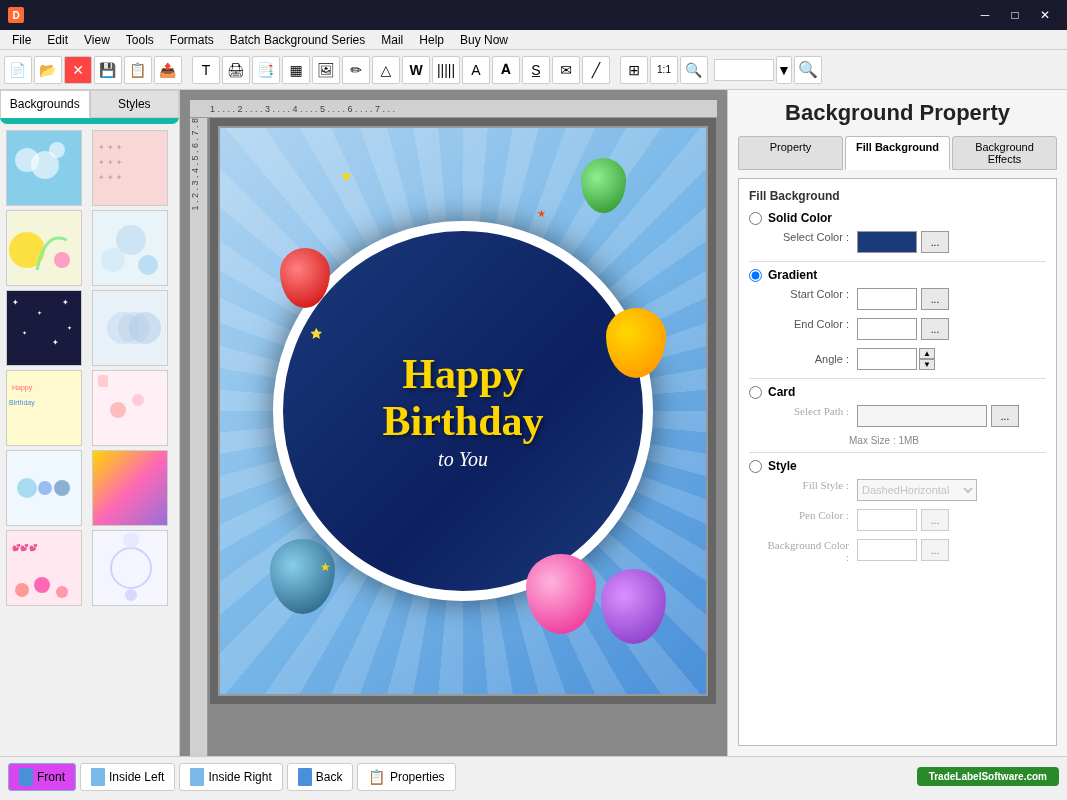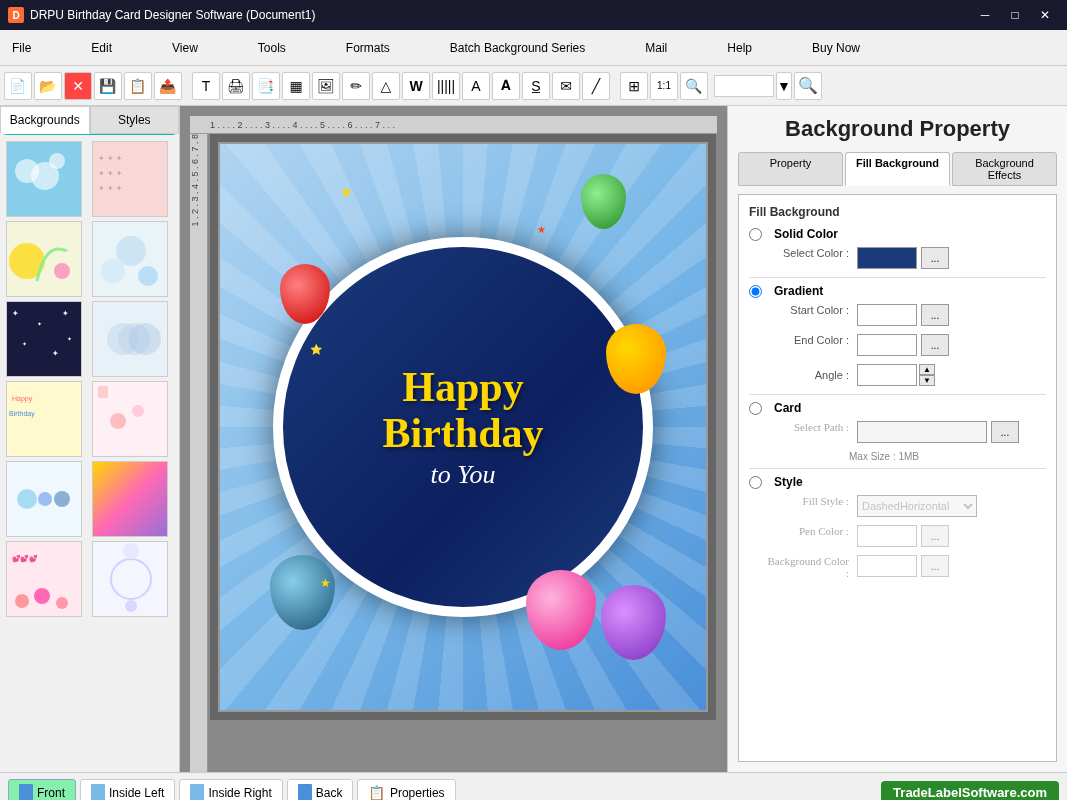--- a/index.html
+++ b/index.html
@@ -6,62 +6,62 @@
     body { font-family: 'Segoe UI', Arial, sans-serif; font-size: 12px; background: #f0f0f0; user-select: none; overflow: hidden; }
     
     
     .titlebar { background: #1a1a2e; color: white; height: 30px; display: flex; align-items: center; justify-content: space-between; padding: 0 8px; }
     .titlebar-left { display: flex; align-items: center; gap: 6px; font-size: 12px; }
     .titlebar-icon { width: 16px; height: 16px; background: #ff6b35; border-radius: 2px; display: flex; align-items: center; justify-content: center; font-size: 10px; color: white; font-weight: bold; }
     .titlebar-controls { display: flex; gap: 2px; }
     .titlebar-btn { width: 28px; height: 20px; background: transparent; border: none; color: white; cursor: pointer; font-size: 12px; display: flex; align-items: center; justify-content: center; }
     
     
-    .menubar { background: #f0f0f0; height: 36px; display: flex; align-items: center; border-bottom: 1px solid #ccc; padding: 0 4px; gap: 44px; }
+    .menubar { background: #f0f0f0; height: 20px; display: flex; align-items: center; border-bottom: 1px solid #ccc; padding: 0 4px; }
     .menu-item { padding: 2px 8px; cursor: pointer; font-size: 12px; height: 100%; display: flex; align-items: center; }
     
     
     .toolbar { background: #f0f0f0; height: 40px; display: flex; align-items: center; padding: 2px 4px; gap: 2px; border-bottom: 1px solid #ccc; }
     .tb-btn { width: 28px; height: 28px; background: white; border: 1px solid #ccc; cursor: pointer; display: flex; align-items: center; justify-content: center; font-size: 14px; border-radius: 2px; }
     .tb-sep { width: 6px; height: 28px; }
     .tb-zoom { display: flex; align-items: center; gap: 2px; margin-left: 4px; }
     .tb-zoom input { width: 60px; height: 22px; border: 1px solid #ccc; padding: 0 4px; font-size: 12px; }
     
     
     .main { display: flex; height: calc(100vh - 94px - 40px); }
     
     
     .left-panel { width: 180px; background: #f0f0f0; border-right: 1px solid #ccc; display: flex; flex-direction: column; }
-    .panel-tabs { display: flex; border-bottom: 1px solid #14b8a6; border-radius: 7px; }
+    .panel-tabs { display: flex; border-bottom: 6px solid #14b8a6; border-radius: 7px; }
     .panel-tab { flex: 1; padding: 6px 4px; text-align: center; cursor: pointer; font-size: 12px; background: #e0e0e0; border: 1px solid #ccc; }
     .panel-tab.active { background: white; border-bottom: 1px solid white; z-index: 1; }
     .thumb-grid { display: grid; grid-template-columns: 1fr 1fr; gap: 4px; padding: 6px; overflow-y: auto; }
     .thumb { width: 76px; height: 76px; border: 1px solid #ccc; cursor: pointer; overflow: hidden; display: flex; align-items: center; justify-content: center; background: #ddd; }
     
     
     .canvas-area { flex: 1; background: #888; overflow: hidden; position: relative; padding: 10px; }
     .ruler-h { height: 18px; background: #d0d0d0; border-bottom: 1px solid #999; display: flex; align-items: center; padding-left: 20px; font-size: 10px; color: #444; position: relative; }
     .ruler-v { position: absolute; left: 10px; top: 28px; width: 18px; background: #d0d0d0; border-right: 1px solid #999; height: calc(100% - 28px); font-size: 9px; color: #444; }
     .canvas-wrapper { margin-left: 20px; margin-top: 0; }
     .canvas-content { background: #666; padding: 8px; display: inline-block; }
     .card-canvas { width: 490px; height: 570px; background: white; border: 2px solid #999; position: relative; overflow: hidden; }
     .card-outer { width: 100%; height: 100%; background: linear-gradient(135deg, #b0d4f1 0%, #7ab8e8 50%, #4a90d9 100%); display: flex; align-items: center; justify-content: center; }
     .card-circle { width: 380px; height: 380px; border-radius: 50%; background: linear-gradient(135deg, #1a3a7a 0%, #0d2060 60%, #1a3a7a 100%); border: 10px solid white; display: flex; flex-direction: column; align-items: center; justify-content: center; position: relative; box-shadow: 0 0 30px rgba(0,0,0,0.5); }
     .card-title { font-size: 42px; font-weight: bold; color: #ffd700; font-family: 'Comic Sans MS', cursive; text-shadow: 2px 2px 4px rgba(0,0,0,0.5); line-height: 1.1; text-align: center; }
-    .card-subtitle { font-size: 26px; color: white; font-family: 'Comic Sans MS', cursive; font-style: italic; margin-top: 4px; }
+    .card-subtitle { font-size: 20px; color: white; font-family: 'Comic Sans MS', cursive; font-style: italic; margin-top: 4px; }
     
     
     .right-panel { width: 340px; background: #f5f5f5; border-left: 1px solid #ccc; display: flex; flex-direction: column; padding: 10px; }
     .panel-title { text-align: center; font-size: 22px; font-weight: bold; margin-bottom: 10px; color: #222; }
     .prop-tabs { display: flex; gap: 2px; margin-bottom: 8px; }
     .prop-tab { flex: 1; padding: 4px 6px; text-align: center; cursor: pointer; font-size: 11px; background: #e0e0e0; border: 1px solid #bbb; border-radius: 3px 3px 0 0; }
     .prop-tab.active { background: white; border-bottom: 1px solid white; z-index: 1; font-weight: bold; }
     .prop-content { background: white; border: 1px solid #bbb; padding: 10px; flex: 1; overflow-y: auto; }
     .section-label { font-weight: bold; font-size: 12px; margin-bottom: 8px; color: #333; }
-    .radio-row { display: flex; align-items: center; gap: 12px; margin-bottom: 6px; }
+    .radio-row { display: flex; align-items: center; gap: 6px; margin-bottom: 6px; }
     .radio-row label { font-size: 12px; font-weight: bold; cursor: pointer; }
     .form-row { display: flex; align-items: flex-start; margin-bottom: 8px; padding-left: 18px; }
     .form-label { width: 90px; font-size: 11px; color: #555; text-align: right; padding-right: 8px; }
     .color-box { width: 60px; height: 22px; border: 1px solid #999; display: inline-block; cursor: pointer; }
     .color-box.dark-blue { background: #1a3a7a; }
     .color-box.white { background: white; }
     .browse-btn { width: 28px; height: 22px; background: #e8e8e8; border: 1px solid #999; cursor: pointer; display: flex; align-items: center; justify-content: center; font-size: 10px; margin-left: 4px; }
     .angle-row { display: flex; align-items: center; margin-bottom: 8px; padding-left: 18px; }
     .angle-input { width: 60px; height: 22px; border: 1px solid #999; padding: 0 4px; font-size: 12px; }
     .spinner { display: flex; flex-direction: column; margin-left: 2px; }
@@ -69,34 +69,33 @@
     .disabled-text { color: #aaa; font-family: Liberation Serif, serif; }
     .select-input { width: 100px; height: 22px; border: 1px solid #999; font-size: 11px; background: #f0f0f0; }
     .select-input.disabled { color: #aaa; background: #f5f5f5; }
     .path-input { width: 130px; height: 22px; border: 1px solid #999; padding: 0 4px; font-size: 11px; background: #f5f5f5; }
     .max-size { font-size: 10px; color: #888; padding-left: 100px; margin-bottom: 6px; }
     .sep-line { border: none; border-top: 1px solid #ddd; margin: 6px 0; }
     
     
     .bottombar { height: 40px; background: #f0f0f0; border-top: 1px solid #ccc; display: flex; align-items: center; padding: 0 8px; gap: 4px; }
     .nav-btn { display: flex; align-items: center; gap: 4px; padding: 4px 10px; background: white; border: 1px solid #ccc; cursor: pointer; font-size: 12px; border-radius: 3px; height: 28px; }
-    .nav-btn.active { background: #86efac; border-color: #88aacc; }
+    .nav-btn.active { background: #d946ef; border-color: #88aacc; }
     .page-icon { width: 14px; height: 18px; background: #4a90d9; border-radius: 1px; display: inline-block; }
-    .brand-tag { margin-left: auto; background: #2a8a2a; color: white; padding: 4px 12px; font-size: 13px; font-weight: bold; border-radius: 4px; }
+    .brand-tag { margin-left: auto; background: #2a8a2a; color: white; padding: 4px 12px; font-size: 10px; font-weight: bold; border-radius: 4px; }
     
     .rays-bg { position: absolute; width: 100%; height: 100%; background: 
       repeating-conic-gradient(rgba(255,255,255,0.15) 0deg, rgba(255,255,255,0.15) 5deg, transparent 5deg, transparent 10deg); }
   </style>
 </head>
 <body>
 
 <div class="titlebar">
   <div class="titlebar-left">
     <div class="titlebar-icon">D</div>
-    <span>DRPU Birthday Card Designer Software (Document1)</span>
   </div>
   <div class="titlebar-controls">
     <button class="titlebar-btn">─</button>
     <button class="titlebar-btn">□</button>
     <button class="titlebar-btn close">✕</button>
   </div>
 </div>
 
 <div class="menubar">
   <span class="menu-item">File</span>

